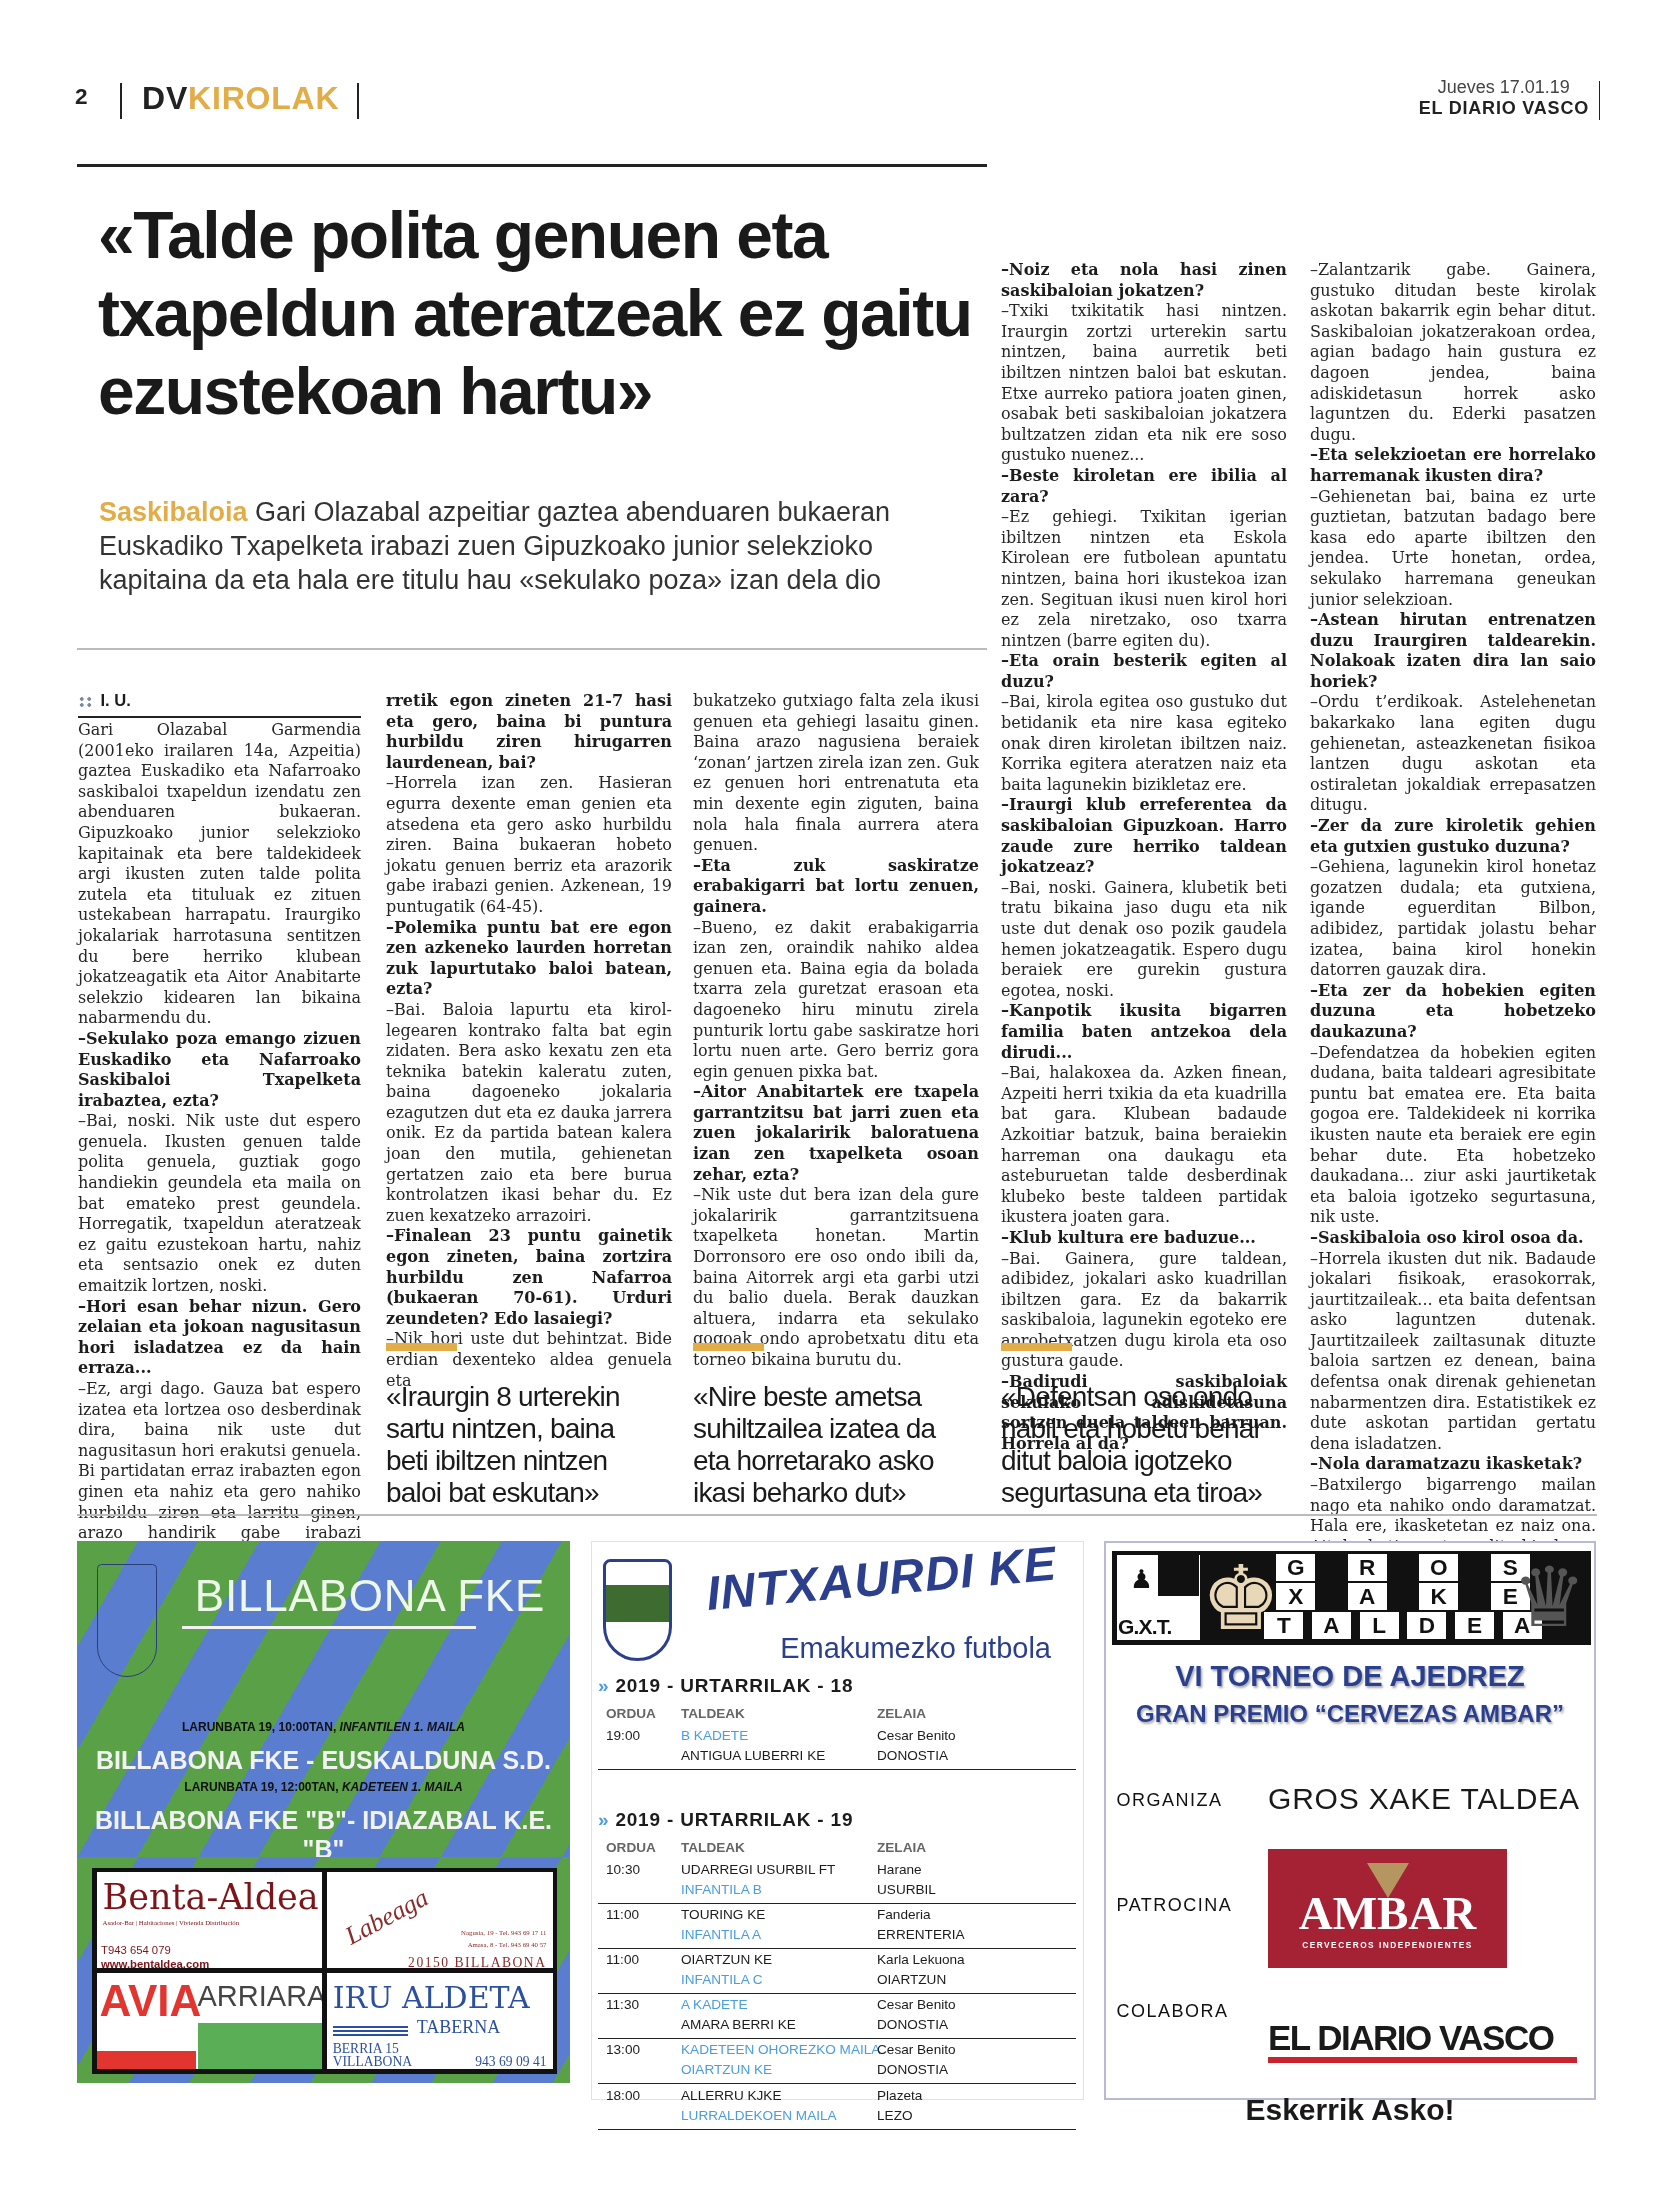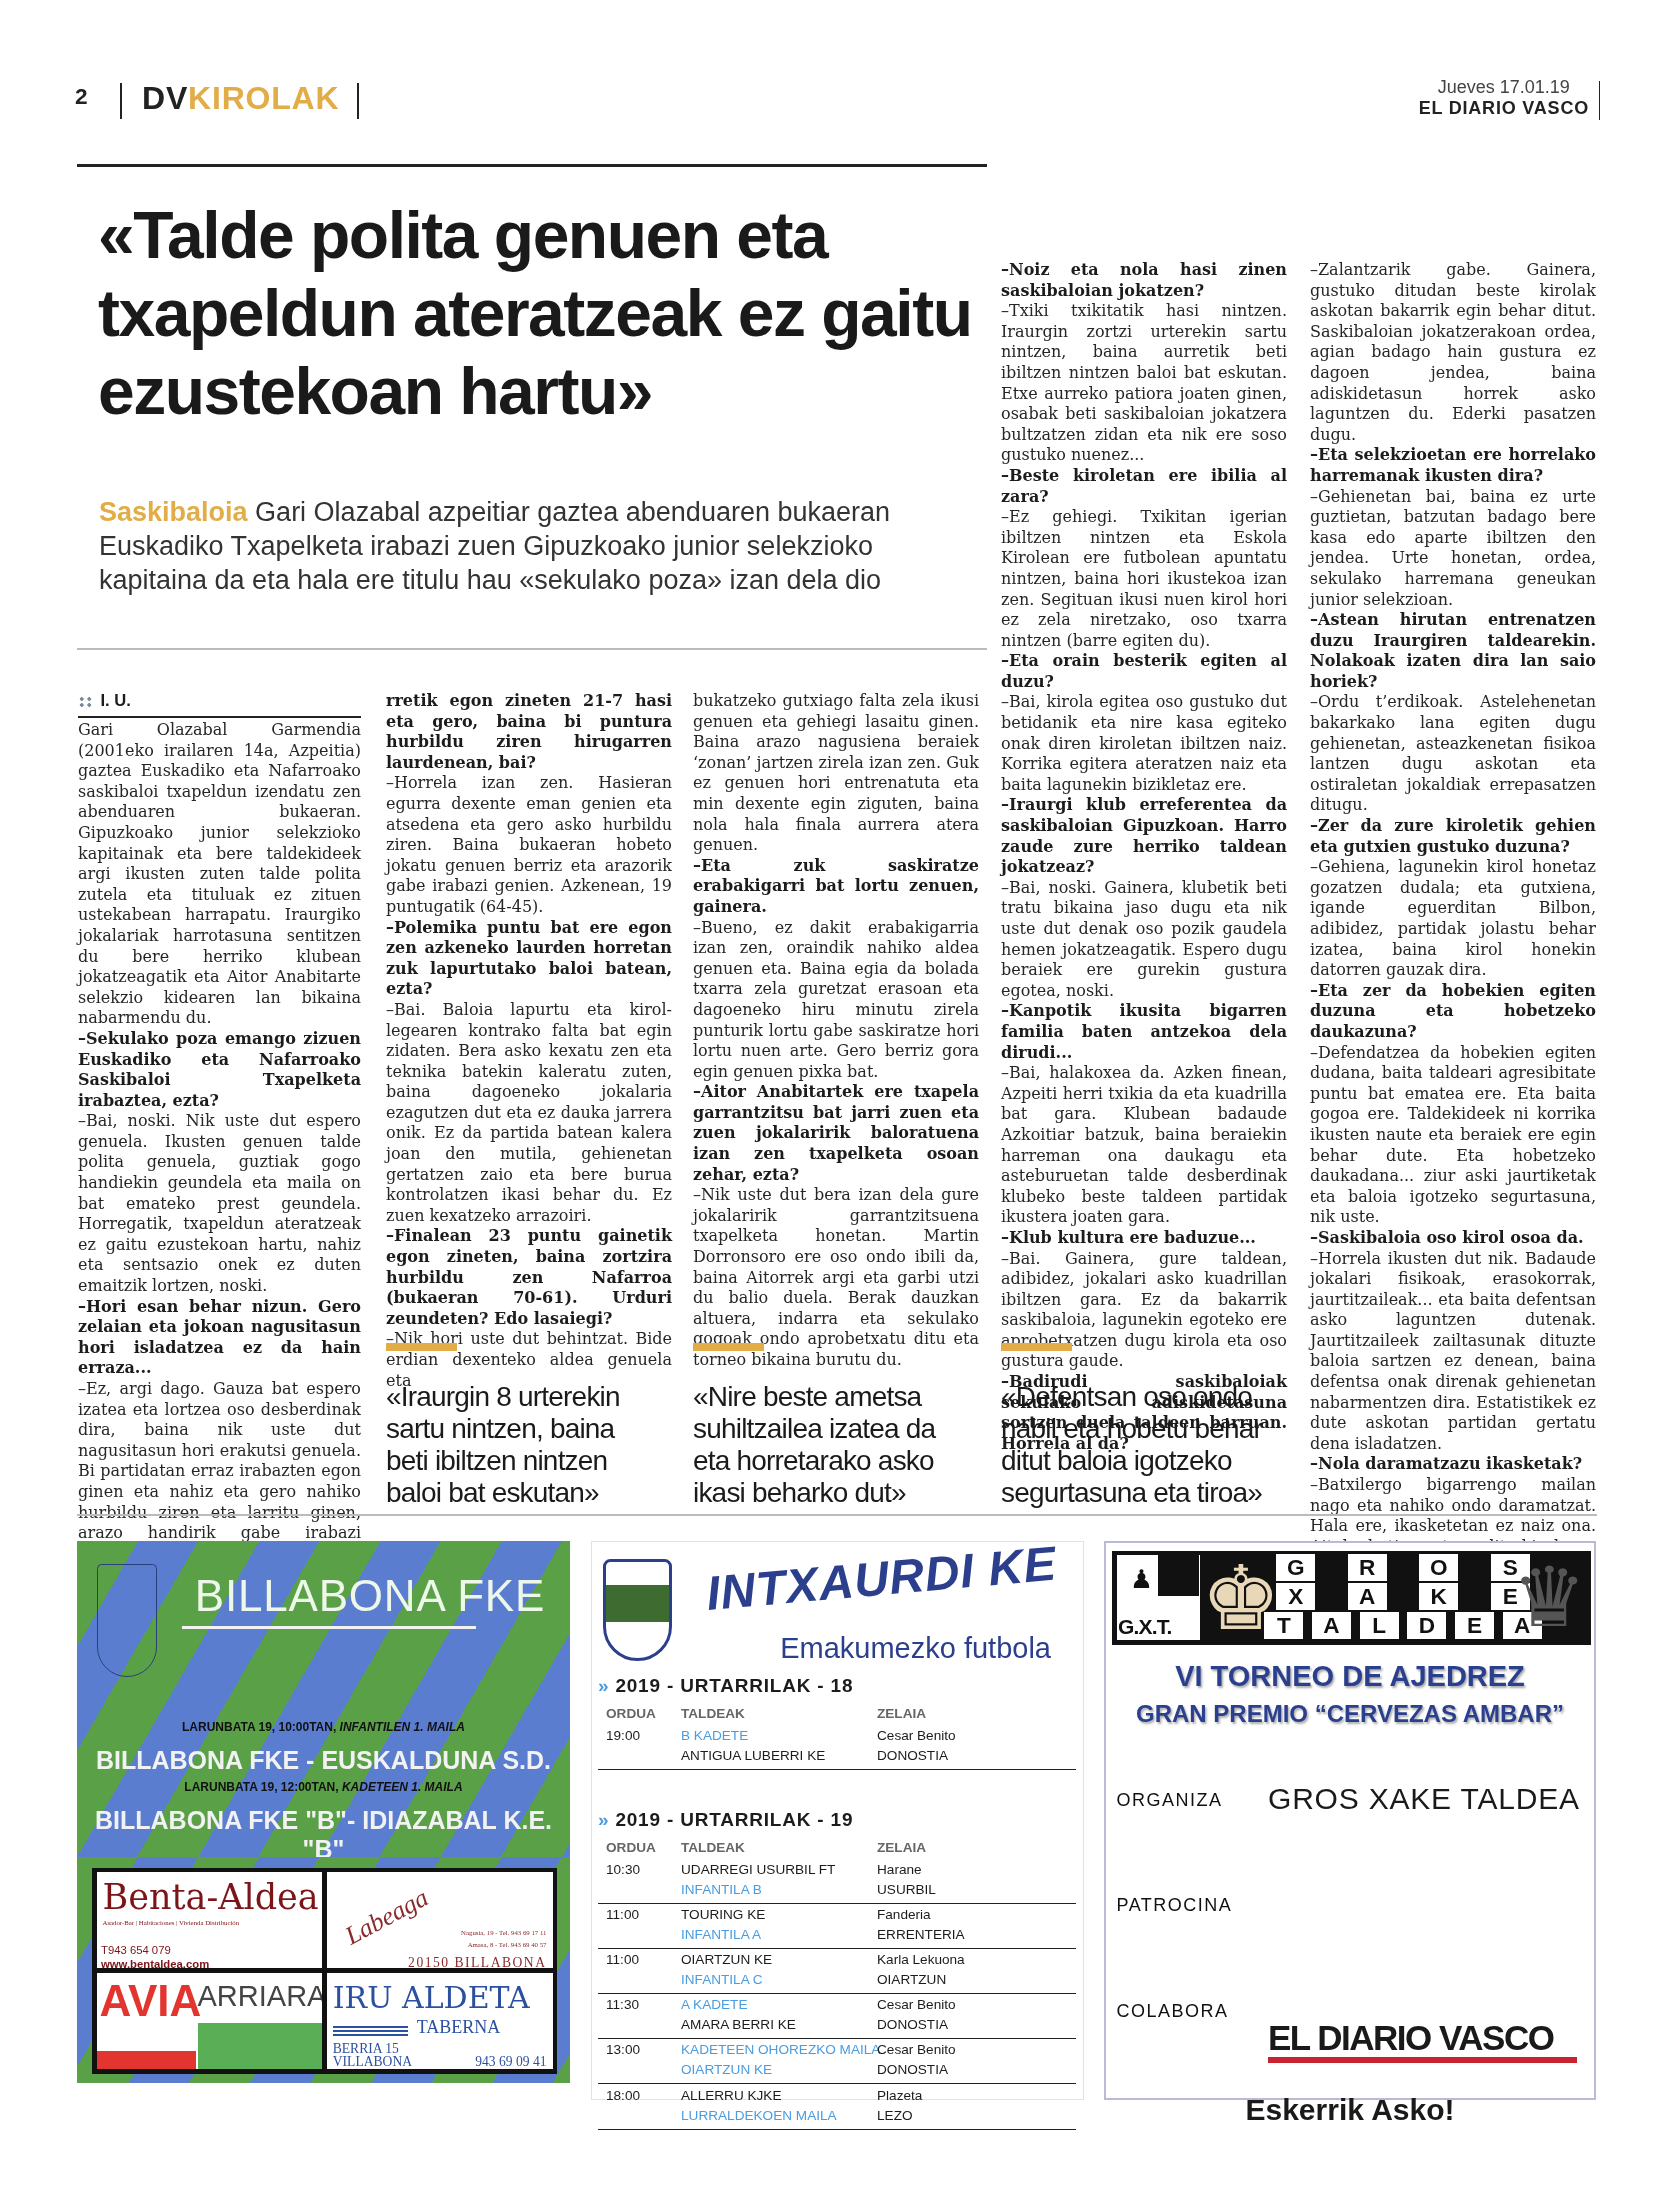--- a/index.html
+++ b/index.html
@@ -353,17 +353,22 @@
           <span>A</span>
         </div>
       </div>
     <div class="queen">♛</div>
   </div>
   <div class="h1">VI TORNEO DE AJEDREZ</div>
   <div class="h2">GRAN PREMIO “CERVEZAS AMBAR”</div>
   <div class="lab" style="top:247px">ORGANIZA</div>
   <div class="org">GROS XAKE TALDEA</div>
   <div class="lab" style="top:352px">PATROCINA</div>
+  <div class="ambar">
+    <div class="tri"></div>
+    <div class="nm">AMBAR</div>
+    <div class="tg">CERVECEROS INDEPENDIENTES</div>
+  </div>
   <div class="lab" style="top:458px">COLABORA</div>
   <div class="edv">EL DIARIO VASCO</div>
   <div class="thanks">Eskerrik Asko!</div>
 </div>
 
 
 </body></html>

